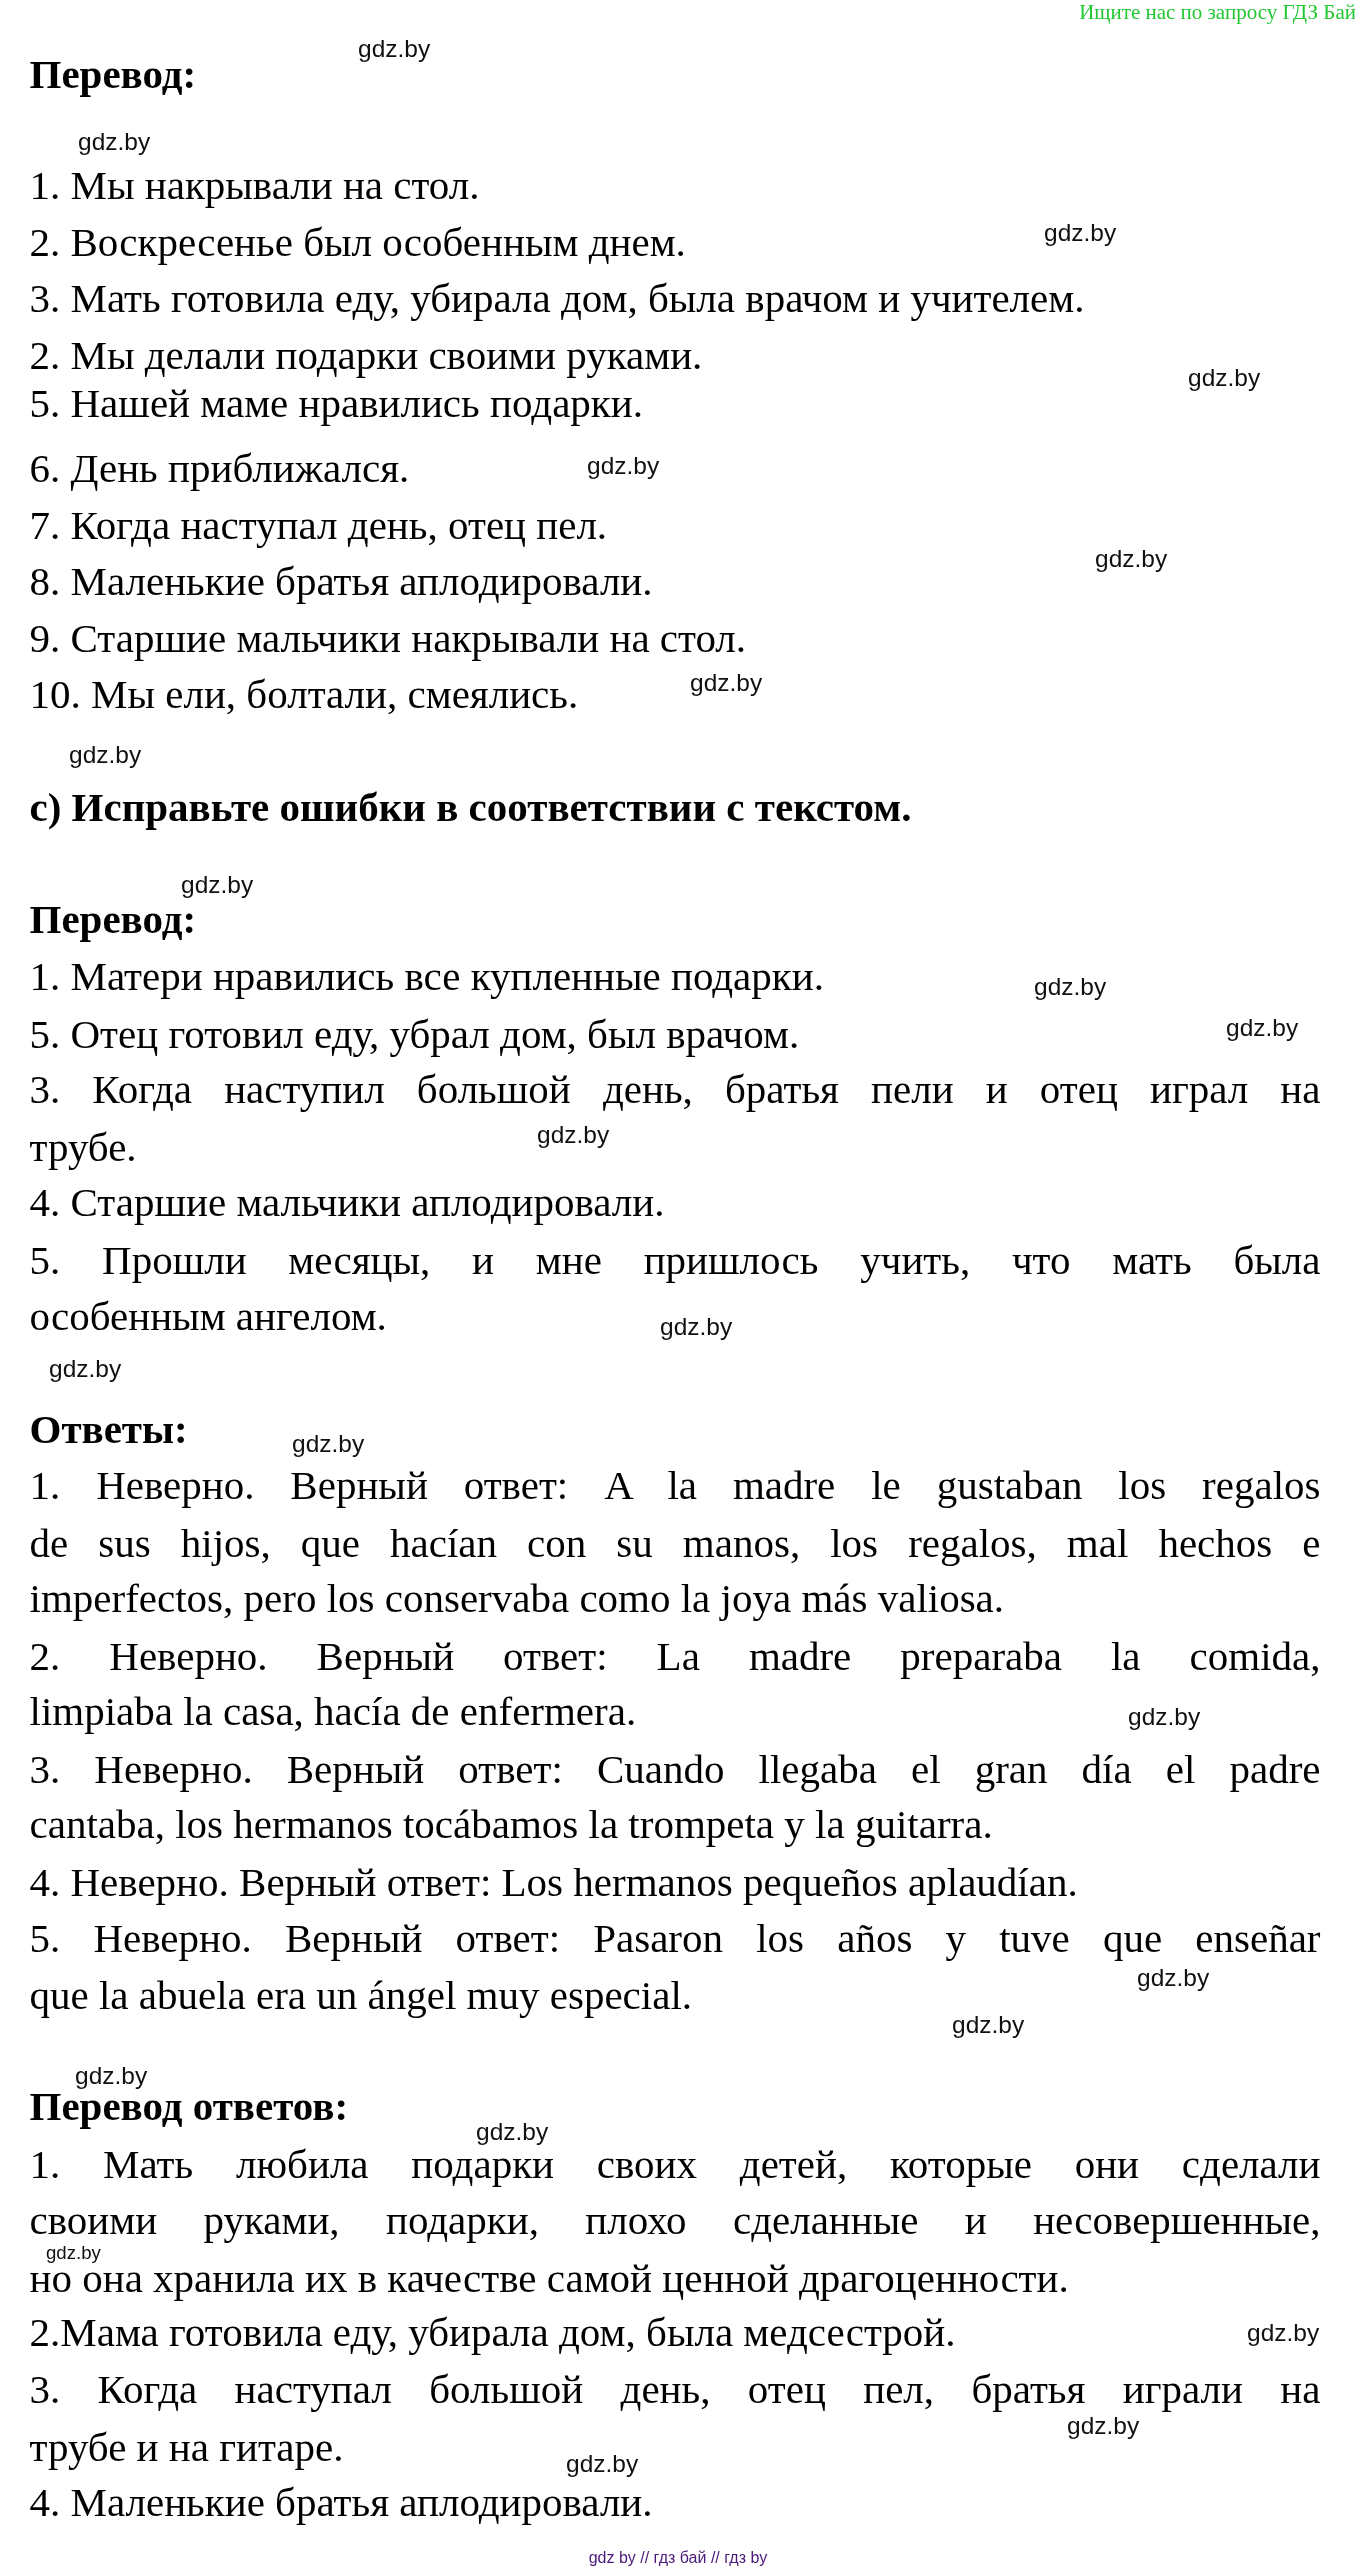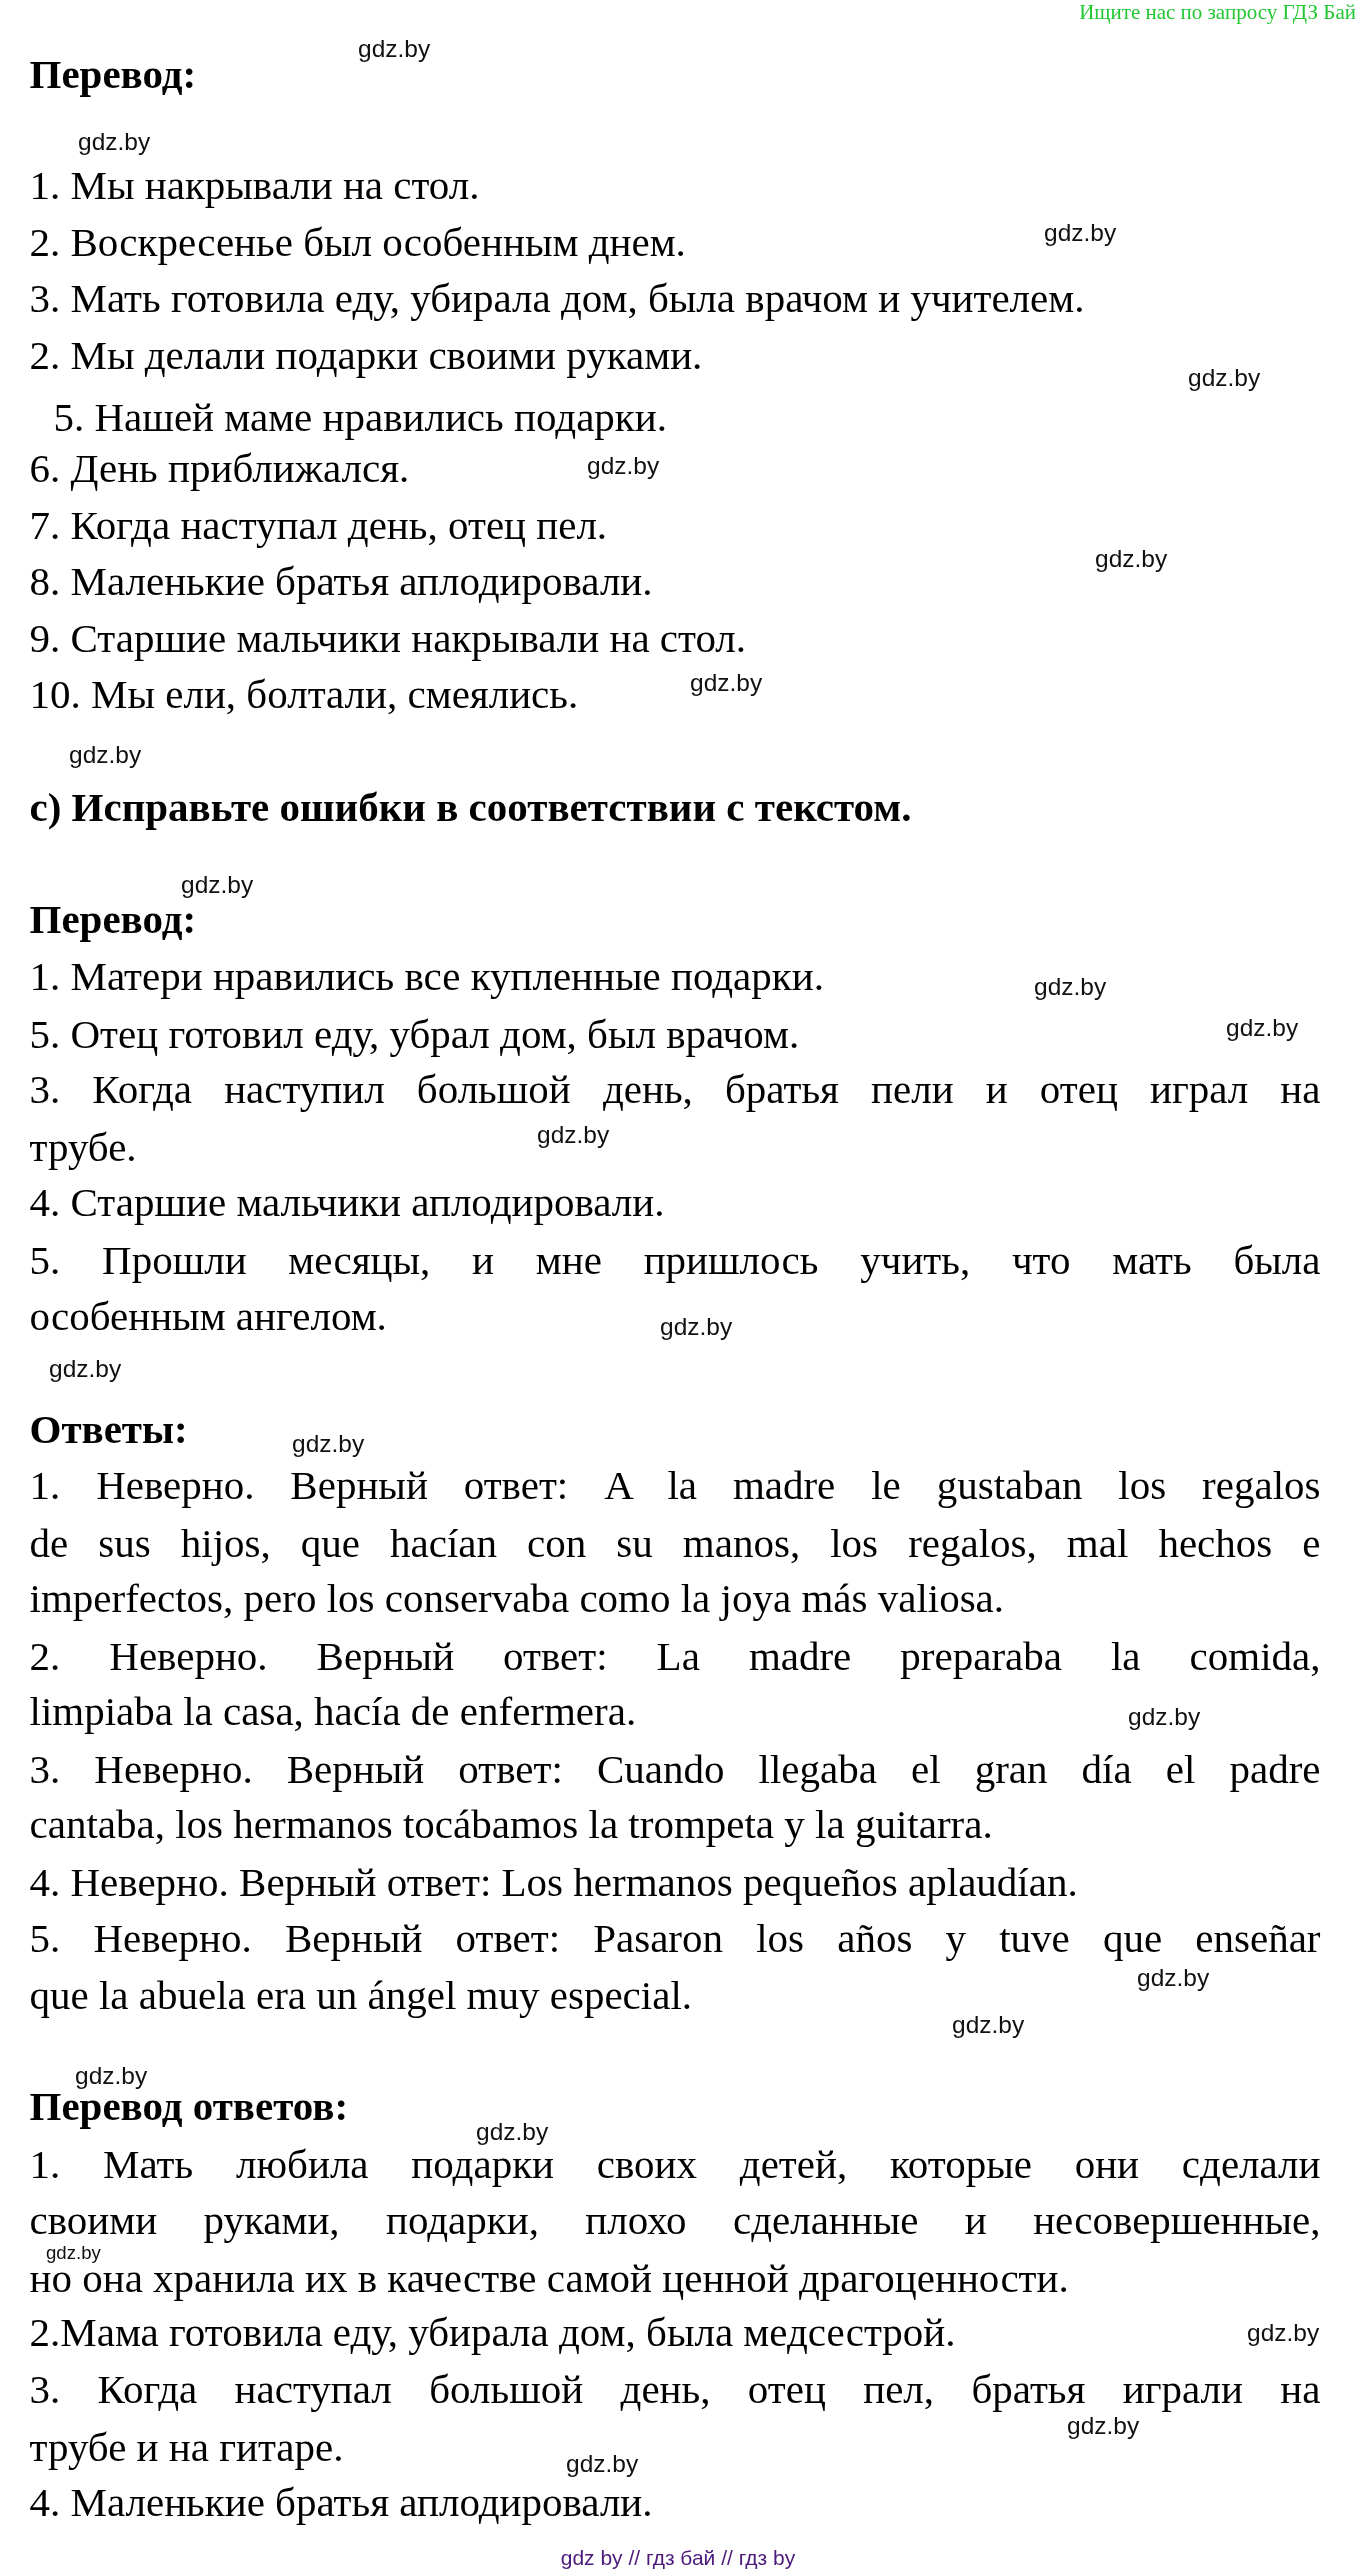--- a/index.html
+++ b/index.html
@@ -1,42 +1,42 @@
 <!DOCTYPE html>
 <html style="font-size:13.5px"><head>
 <meta charset="utf-8">
 <style>
   html, body { margin:0; padding:0; background:#ffffff; }
   body { width:1356px; height:2576px; position:relative; overflow:hidden; }
   .page { position:absolute; left:0; top:0; width:1356px; height:2576px; }
   .hdr { position:absolute; left:0; width:1356px; top:0; height:25px; text-align:right;
          font-family:Liberation Serif, serif; font-size:21px; line-height:25px; color:#22c832; }
   .ftr { position:absolute; left:0; width:1356px; top:2544px; height:27px; text-align:center;
-         font-family:"Liberation Sans", sans-serif; font-size:21px; line-height:27px; color:#4b1a7a; }
+         font-family:"Liberation Sans", sans-serif; font-size:16px; line-height:27px; color:#4b1a7a; }
   .ln { position:absolute; left:29.5px; width:1291px; height:51px; line-height:51px;
         font-family:"Liberation Serif", serif; font-size:41px; color:#000; white-space:nowrap; }
   .ln.j { text-align:justify; text-align-last:justify; white-space:normal; overflow:hidden; }
   .ln.b { font-weight:bold; }
   .wm { position:absolute; font-family:"Liberation Sans", sans-serif; font-size:24.5px; line-height:29px;
         color:#111; white-space:nowrap; }
   .wm.s { font-size:18.6px; line-height:22px; }
 </style>
 </head>
 <body>
 
 <div class="page">
 
   <div class="hdr">Ищите нас по запросу ГДЗ Бай</div>
 
   <div class="ln b" style="top:49px;">Перевод:</div>
   <div class="ln" style="top:160px;">1. Мы накрывали на стол.</div>
   <div class="ln" style="top:217px;">2. Воскресенье был особенным днем.</div>
   <div class="ln" style="top:273px;">3. Мать готовила еду, убирала дом, была врачом и учителем.</div>
   <div class="ln" style="top:330px;">2. Мы делали подарки своими руками.</div>
-  <div class="ln" style="top:392px;margin-left:24px;">5. Нашей маме нравились подарки.</div>
+  <div class="ln" style="top:378px;">5. Нашей маме нравились подарки.</div>
   <div class="ln" style="top:443px;">6. День приближался.</div>
   <div class="ln" style="top:500px;">7. Когда наступал день, отец пел.</div>
   <div class="ln" style="top:556px;">8. Маленькие братья аплодировали.</div>
   <div class="ln" style="top:613px;">9. Старшие мальчики накрывали на стол.</div>
   <div class="ln" style="top:669px;">10. Мы ели, болтали, смеялись.</div>
 
   <div class="ln b" style="top:782px;">c) Исправьте ошибки в соответствии с текстом.</div>
 
   <div class="ln b" style="top:894px;">Перевод:</div>
   <div class="ln" style="top:951px;">1. Матери нравились все купленные подарки.</div>

